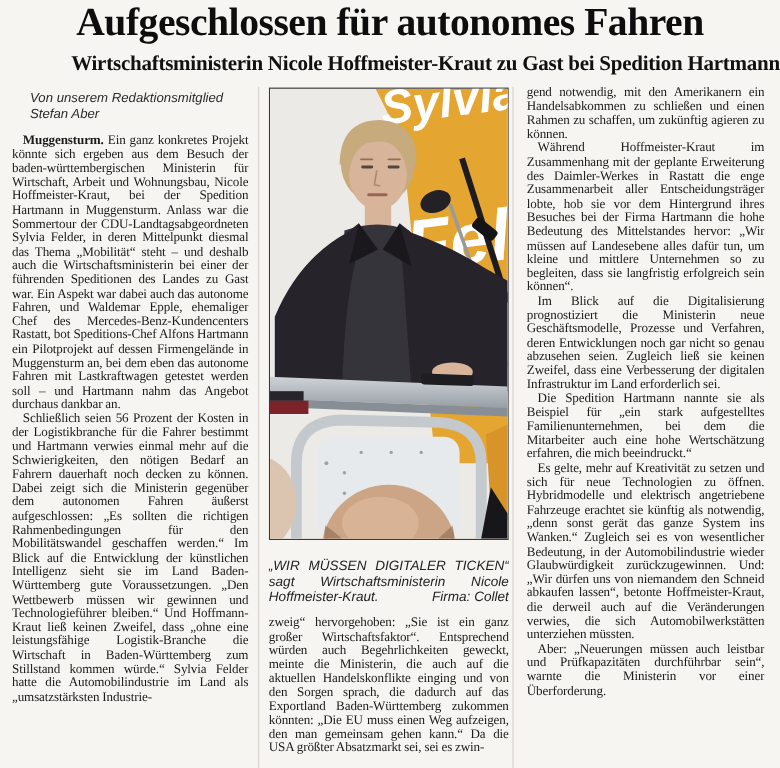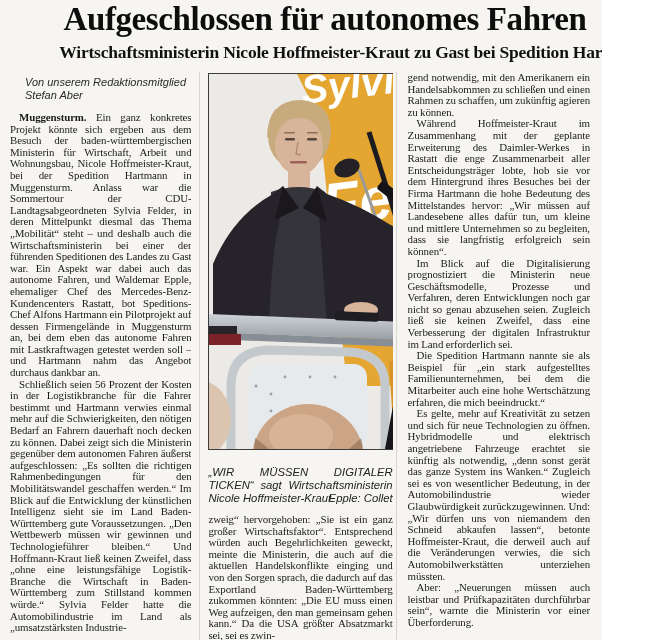--- a/index.html
+++ b/index.html
@@ -1,18 +1,18 @@
 <!DOCTYPE html>
 <html lang="de"><head>
 <meta charset="utf-8">
 <style>
   html,body{margin:0;padding:0;}
   .page{
     position:relative;
-    width:602px;height:640px;
+    width:650px;height:640px;
     background:#f6f5f1;
     font-family:"Liberation Serif", serif;
     color:#1b1b1b;
     overflow:hidden;
   }
   .headline{
     position:absolute;top:1px;left:0;width:650px;
     text-align:center;
     font-size:33px;font-weight:bold;
     letter-spacing:-0.4px;
@@ -180,21 +180,21 @@
             <ellipse cx="92" cy="362" rx="32" ry="22" fill="#dcb89a" opacity="0.75"></ellipse>
             <path d="M46,364 Q44,380 48,375 L60,375 Q52,368 46,364 Z" fill="#8f6c52" opacity="0.6"></path>
             <path d="M152,364 Q156,380 150,375 L140,375 Q148,368 152,364 Z" fill="#8f6c52" opacity="0.6"></path>
           </g>
 
           <ellipse cx="-8" cy="345" rx="30" ry="38" fill="#dcc5b0"></ellipse>
         </svg>
       </figure>
       <div class="caption">
         <span>„WIR MÜSSEN DIGITALER TICKEN“ sagt Wirtschaftsministerin Nicole Hoffmeister-Kraut.</span>
-        <span class="credit">Epple: Collet</span>
+        <span class="credit">Firma: Collet</span>
       </div>
       <p class="body-p mid-text">zweig“ hervorgehoben: „Sie ist ein ganz großer Wirtschaftsfaktor“. Entsprechend würden auch Begehrlichkeiten geweckt, meinte die Ministerin, die auch auf die aktuellen Handelskonflikte einging und von den Sorgen sprach, die dadurch auf das Exportland Baden-Württemberg zukommen könnten: „Die EU muss einen Weg aufzeigen, den man gemeinsam gehen kann.“ Da die USA größter Absatzmarkt sei, sei es zwin-</p>
     </div>
 
     <div class="colrule rule2"></div>
 
     <div class="col col-right">
       <p class="body-p">gend notwendig, mit den Amerikanern ein Handelsabkommen zu schließen und einen Rahmen zu schaffen, um zukünftig agieren zu können.</p>
       <p class="body-p indent">Während Hoffmeister-Kraut im Zusammenhang mit der geplante Erweiterung des Daimler-Werkes in Rastatt die enge Zusammenarbeit aller Entscheidungsträger lobte, hob sie vor dem Hintergrund ihres Besuches bei der Firma Hartmann die hohe Bedeutung des Mittelstandes hervor: „Wir müssen auf Landesebene alles dafür tun, um kleine und mittlere Unternehmen so zu begleiten, dass sie langfristig erfolgreich sein können“.</p>
       <p class="body-p indent">Im Blick auf die Digitalisierung prognostiziert die Ministerin neue Geschäftsmodelle, Prozesse und Verfahren, deren Entwicklungen noch gar nicht so genau abzusehen seien. Zugleich ließ sie keinen Zweifel, dass eine Verbesserung der digitalen Infrastruktur im Land erforderlich sei.</p>

